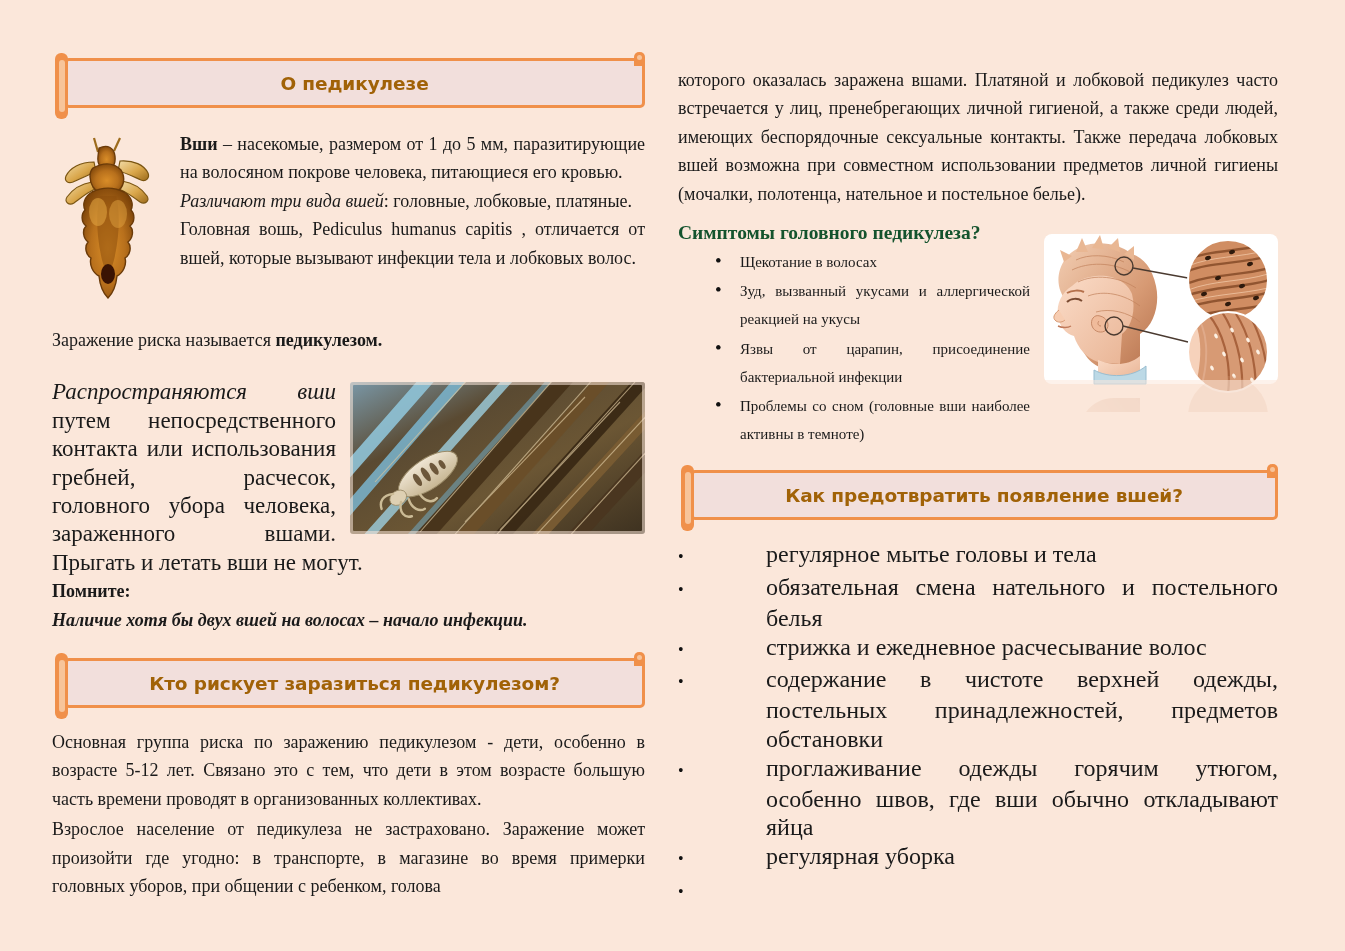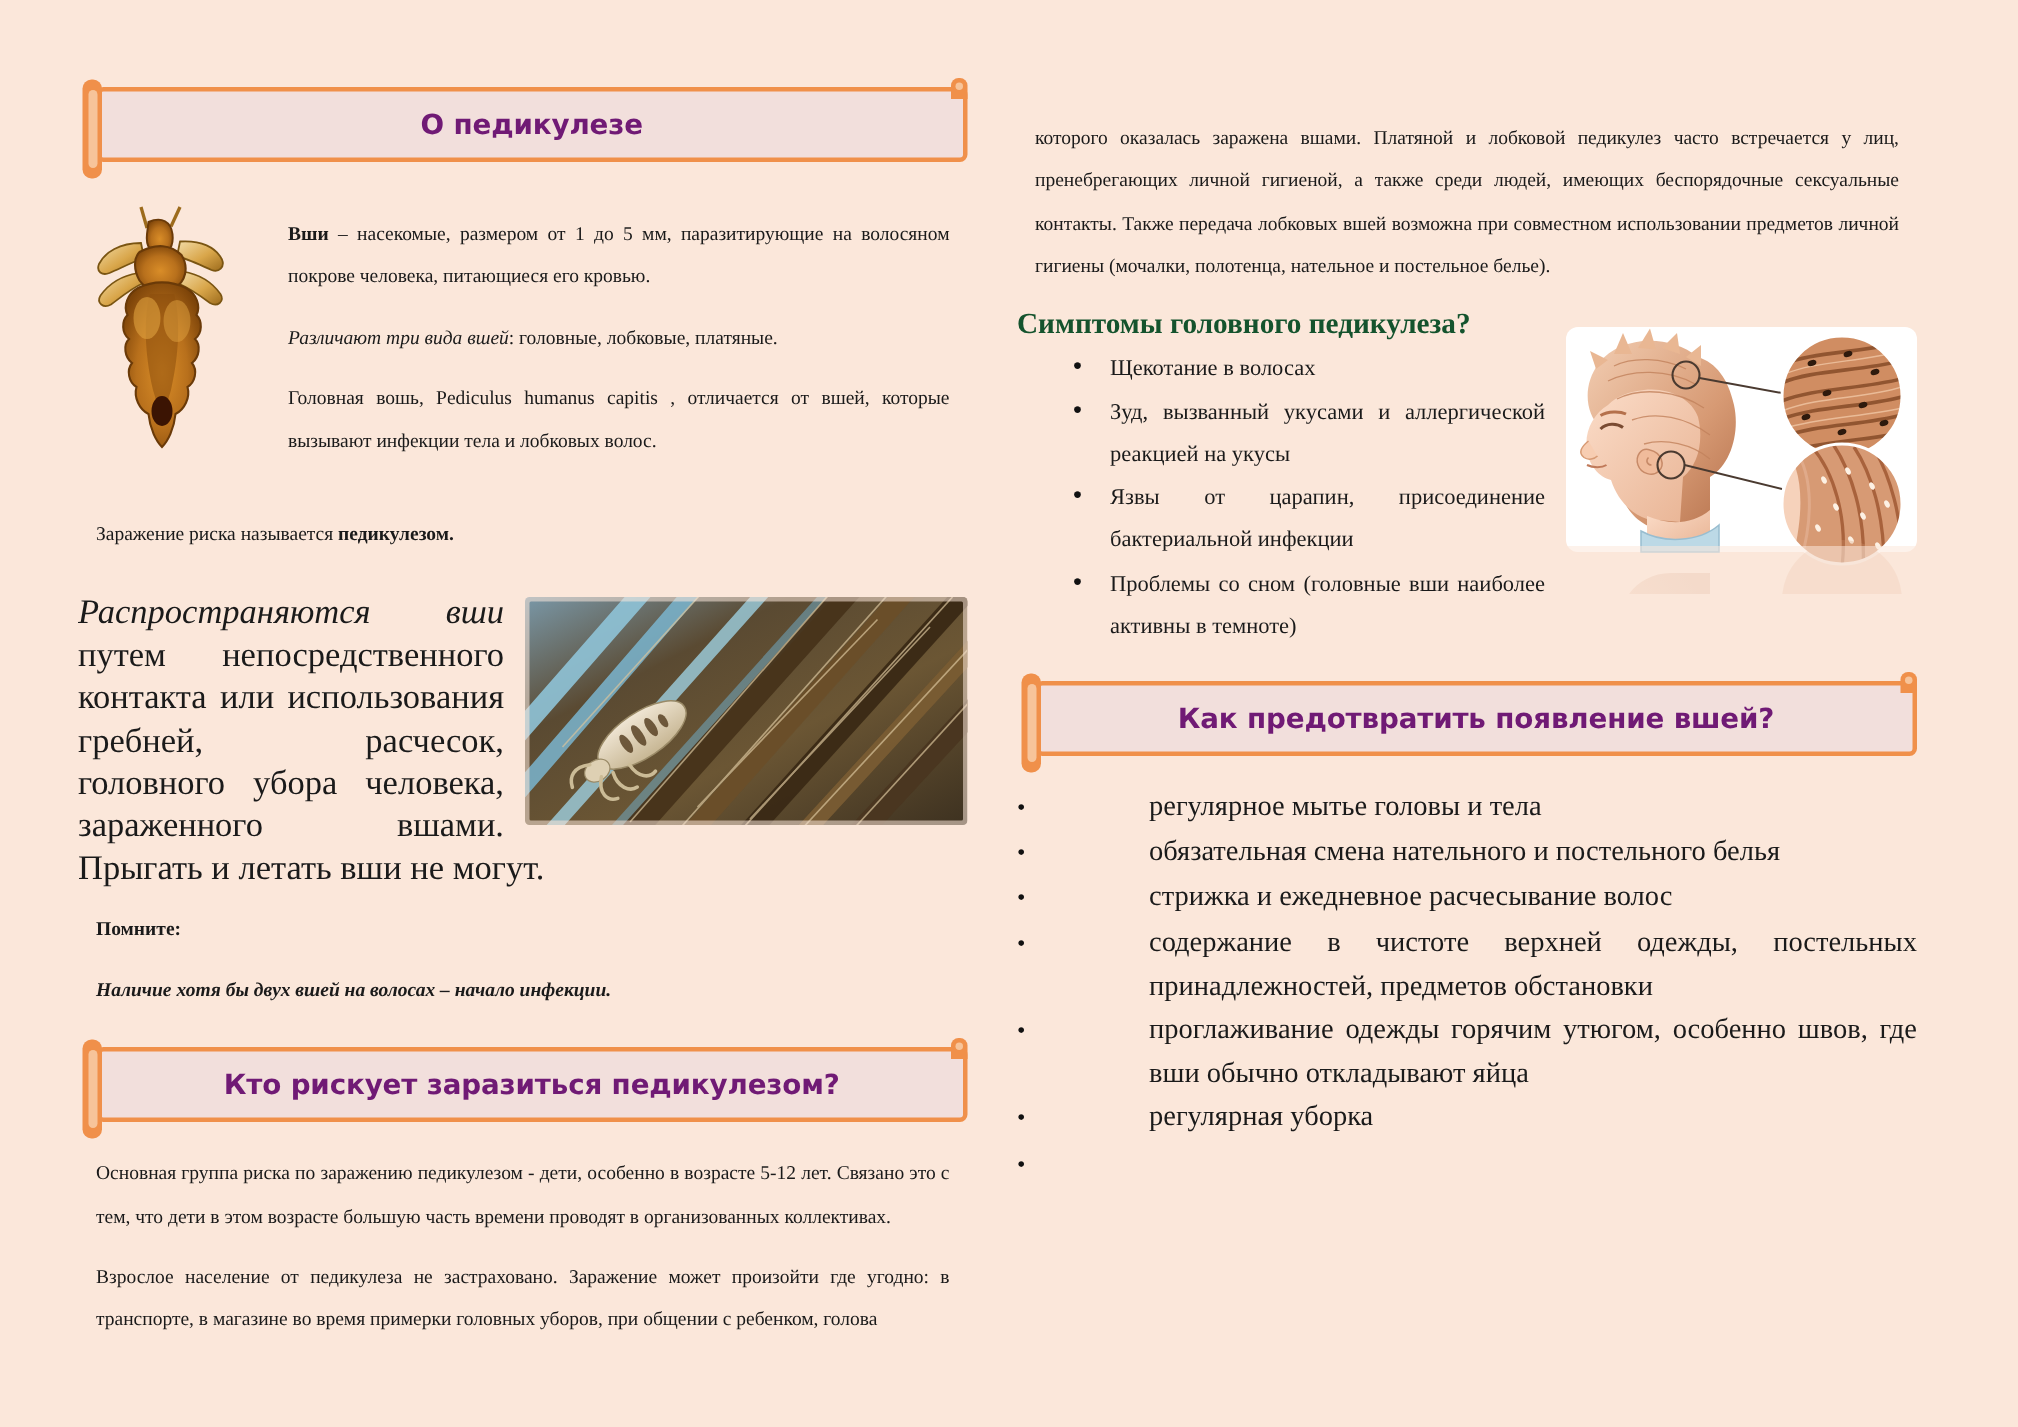--- a/index.html
+++ b/index.html
@@ -45,21 +45,21 @@
     border-radius: 5px;
     display: flex;
     align-items: center;
     justify-content: center;
     box-sizing: border-box;
   }
   .banner-label {
     font-family: "DejaVu Sans", "Liberation Sans", sans-serif;
     font-weight: bold;
     font-size: 18.5px;
-    color: #701a75;
+    color: #a16207;
     letter-spacing: -0.1px;
     white-space: nowrap;
   }
   
   .banner::before {
     content: "";
     position: absolute;
     left: -12px;
     top: -8px;
     width: 13px;
@@ -93,22 +93,22 @@
     left: 2.5px;
     top: 3px;
     width: 5px;
     height: 5px;
     border-radius: 50%;
     background: #f7c49a;
   }
 
   
   p.body-text {
-    margin: 12px;
-    font-size: 13px;
+    margin: 0;
+    font-size: 18px;
     line-height: 28.4px;
     text-align: justify;
     text-justify: inter-word;
     hyphens: none;
   }
   .b { font-weight: bold; }
   .i { font-style: italic; }
   .bi { font-weight: bold; font-style: italic; }
 
   
@@ -187,21 +187,21 @@
     height: 182px;
   }
 
   ul.prevention {
     margin: 20px 0 0 0;
     padding: 0;
     list-style: none;
   }
   ul.prevention li {
     position: relative;
-    font-size: 19px;
+    font-size: 24px;
     line-height: 28.2px;
     text-align: justify;
     padding-left: 88px;
     text-indent: -88px;
     margin-bottom: 1px;
   }
   ul.prevention li .pv-bullet {
     display: inline-block;
     width: 88px;
     text-indent: 0;

